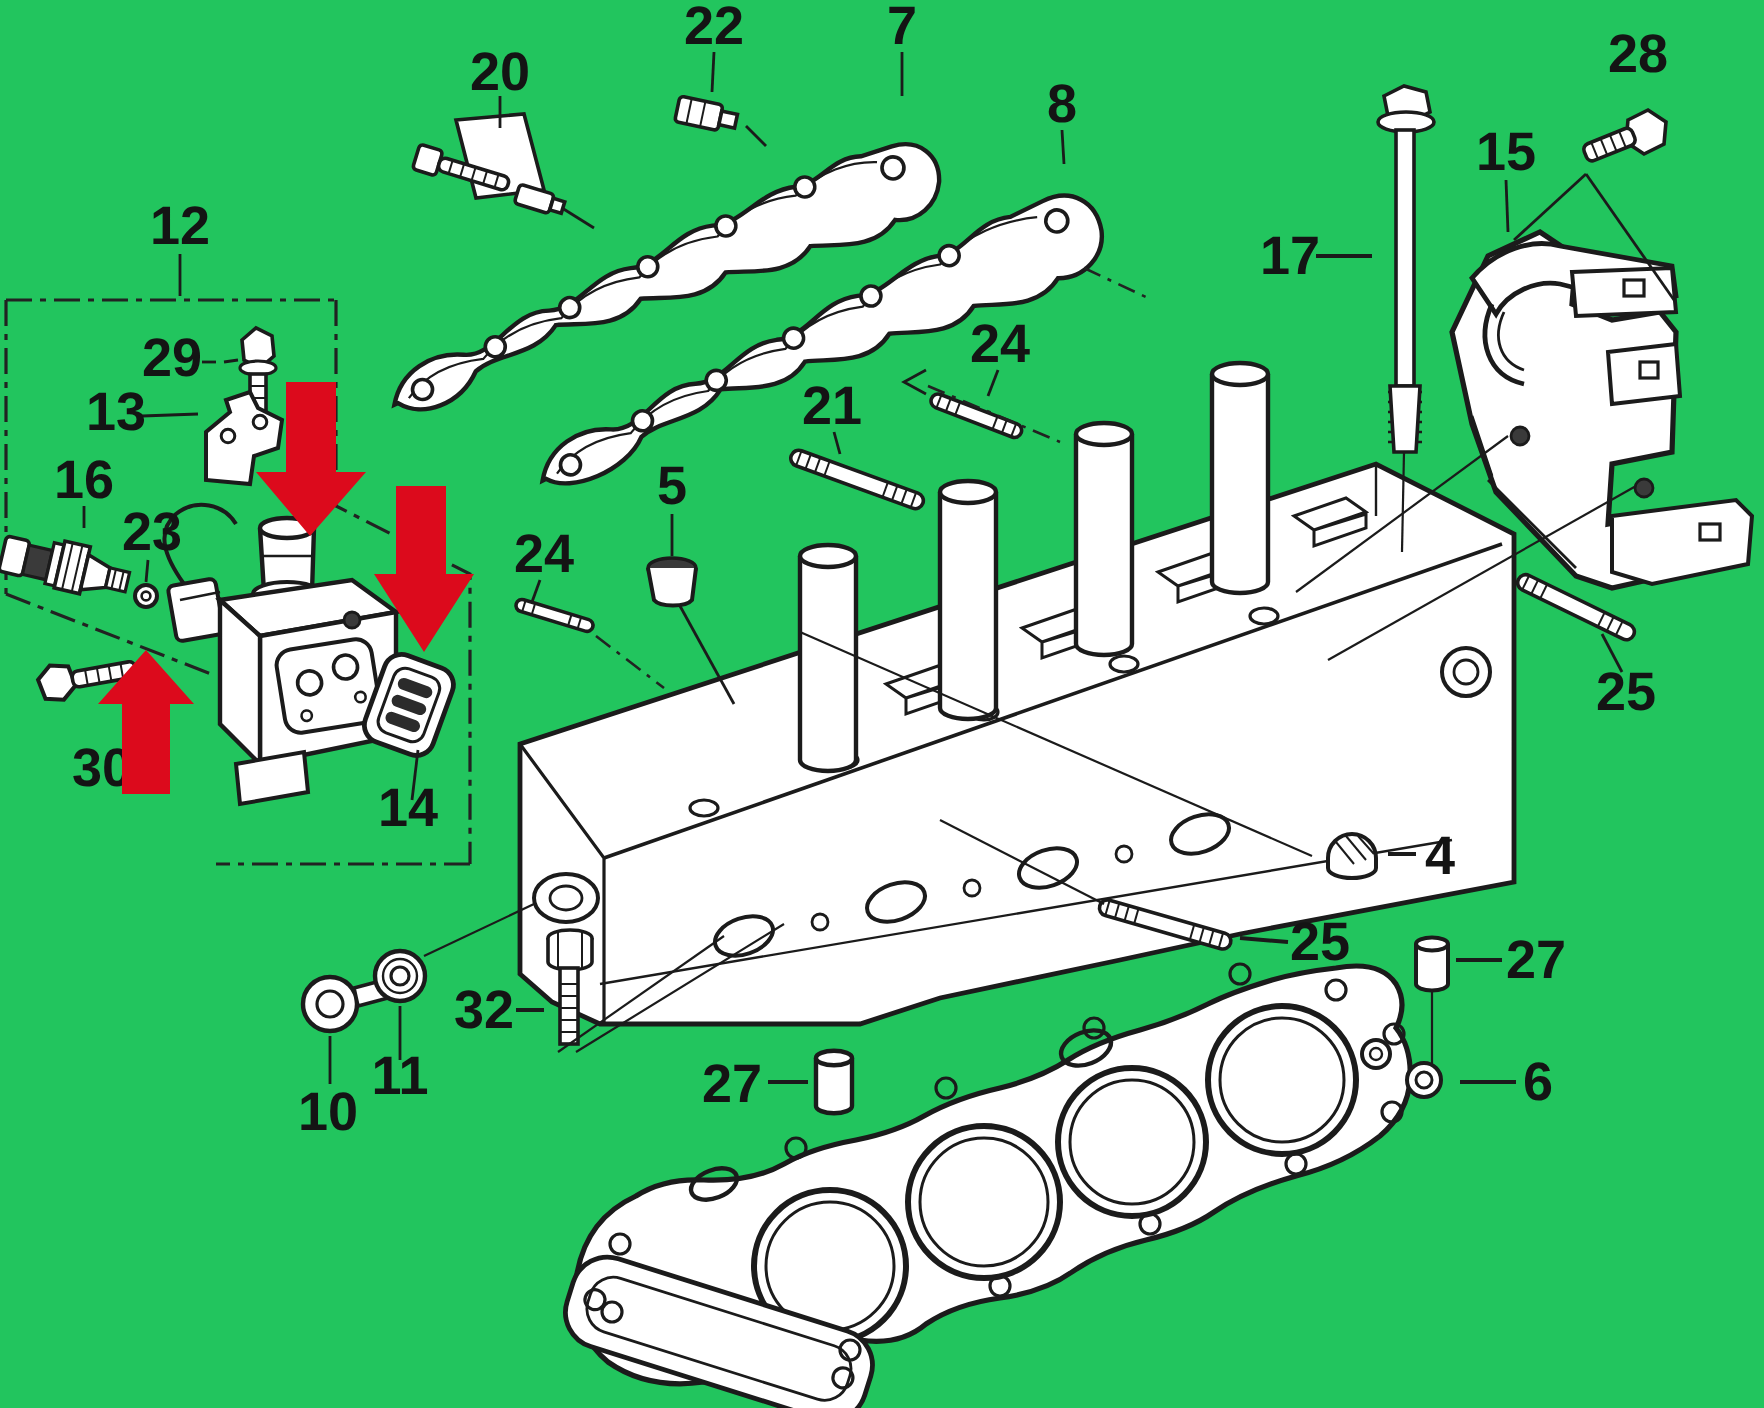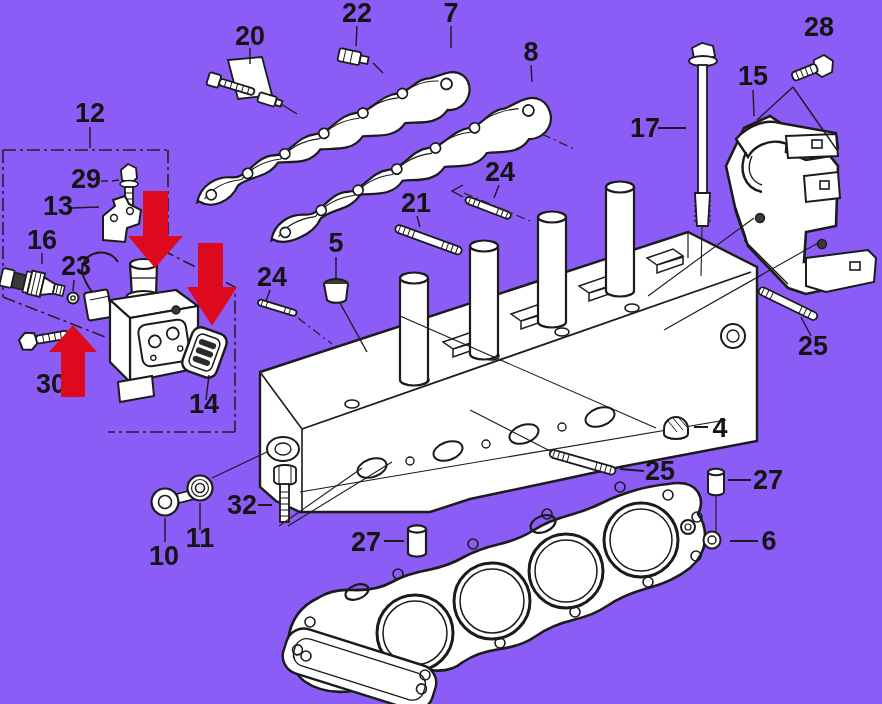--- a/index.html
+++ b/index.html
@@ -1,17 +1,17 @@
 <!DOCTYPE html>
 <html><head>
 <meta charset="utf-8">
 <style>
   html,body{margin:0;padding:0;background:#ffffff;}
   .canvas{
-    position:relative;width:882px;height:704px;background:#8b5cf6;overflow:hidden;
+    position:relative;width:882px;height:704px;background:#22c55e;overflow:hidden;
     font-family:"Liberation Sans", sans-serif;
   }
   svg{position:absolute;left:0;top:0;}
   .part-label{
     font-family:"Liberation Sans", sans-serif;
     font-weight:700;font-size:27px;fill:#141414;
   }
   .ln{stroke:#1b1b1b;fill:none;}
   .part{stroke:#1b1b1b;fill:#ffffff;}
   .dark{stroke:#1b1b1b;fill:#3a3a3a;}

